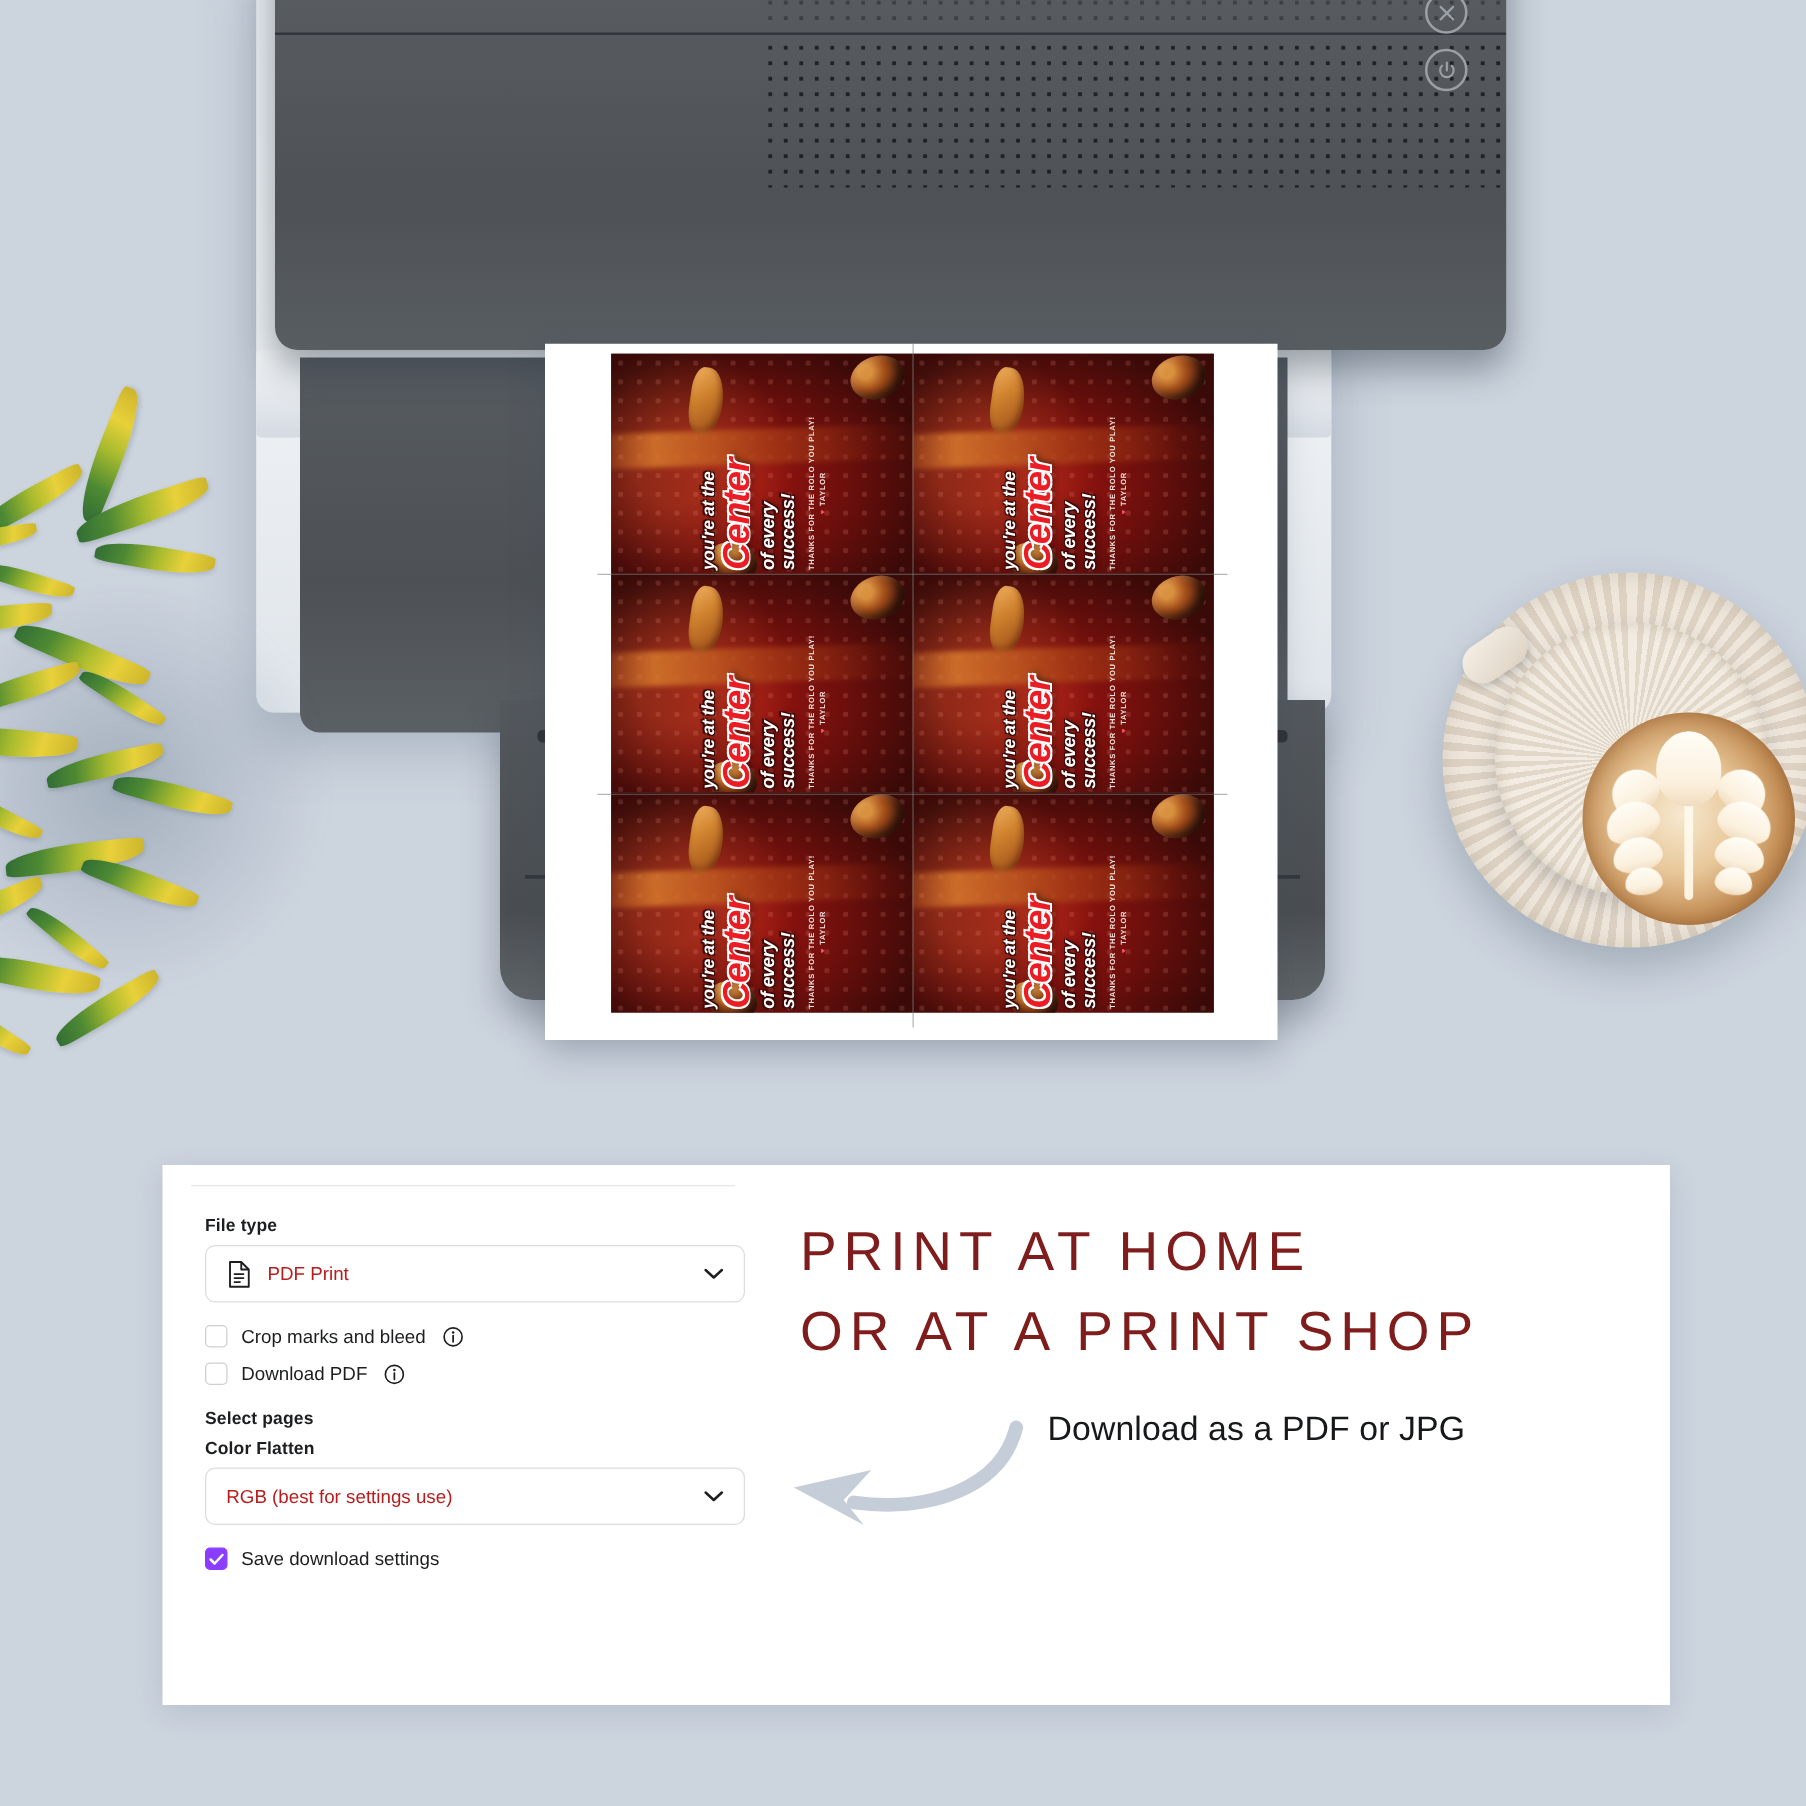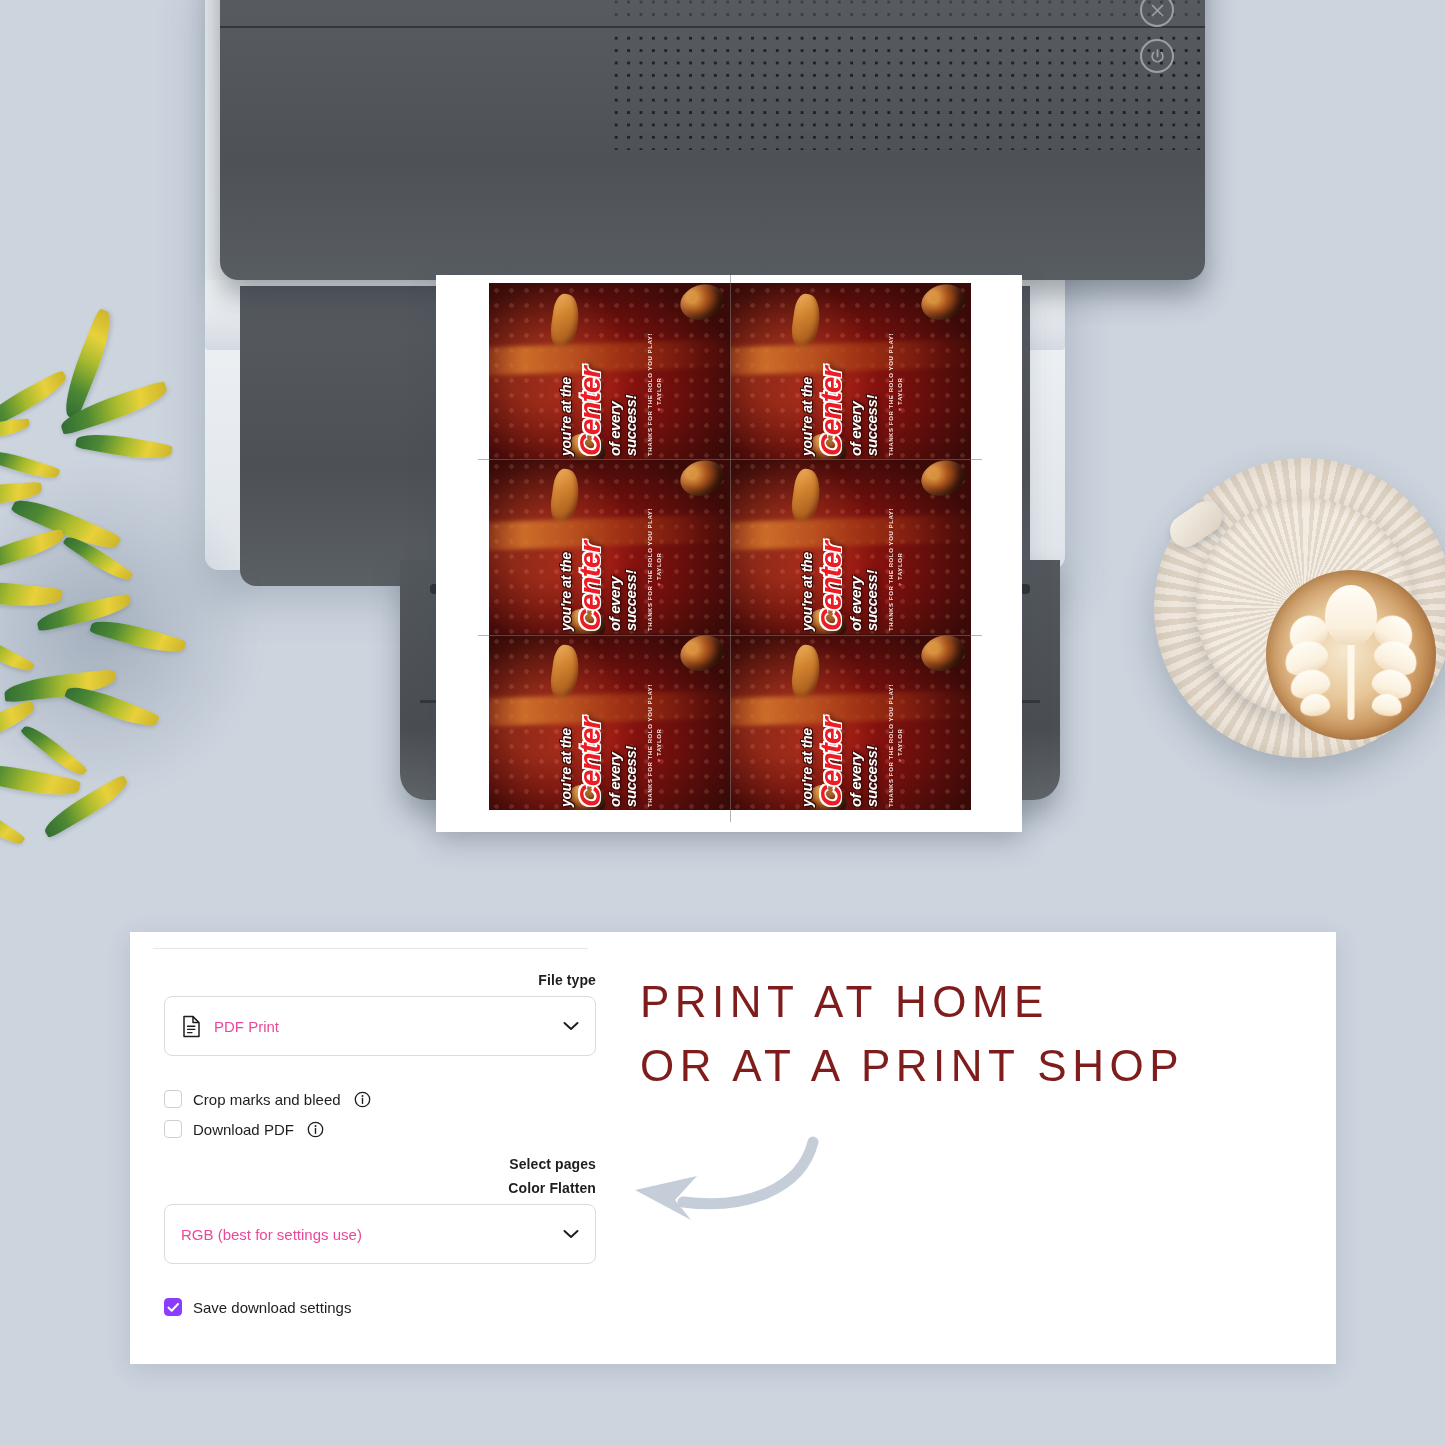--- a/index.html
+++ b/index.html
@@ -264,32 +264,32 @@
     background: #fff;
     box-shadow: 0 6px 22px rgba(70,85,105,.16);
   }
   .divider {
     position:absolute; left: 23px; top: 16px; width: 435px; height: 1px;
     background: #e6e6e8;
   }
   .form { position:absolute; left: 34px; top: 40px; width: 432px; }
 
   .f-label {
-    font-size: 14px; font-weight: 700; color: #1d1e20; margin-bottom: 8px; letter-spacing: .1px; text-align: right;
+    font-size: 14px; font-weight: 700; color: #1d1e20; margin-bottom: 8px; letter-spacing: .1px;
   }
   .select {
     position: relative;
-    height: 60px;
+    height: 46px;
     border: 1px solid #dcdcdf;
     border-radius: 8px;
     background: #fff;
     display: flex; align-items: center;
     padding: 0 16px;
-    font-size: 15px; color: #ec4899;
-    margin-bottom: 34px;
+    font-size: 15px; color: #b91c1c;
+    margin-bottom: 18px;
   }
   .select .doc-icon { margin-right: 12px; display:flex; }
   .select .chev {
     position:absolute; right: 16px; top: 50%; transform: translateY(-50%); display:flex;
   }
 
   .check-row {
     display:flex; align-items:center; gap: 11px;
     font-size: 15px; color:#1d1e20;
     margin-bottom: 12px;
@@ -590,20 +590,21 @@
         </span>
         <span>Save download settings</span>
       </div>
 
     </div>
   </div>
 
   <div id="right-copy">
     <div class="headline">PRINT AT HOME</div>
     <div class="headline">OR AT A PRINT SHOP</div>
+    <div class="subline">Download as a PDF or JPG</div>
   </div>
 
   <div id="arrow">
     <svg width="230" height="115" viewBox="0 0 230 115" aria-hidden="true">
       <path d="M208 14 C 196 62, 140 82, 78 74" fill="none" stroke="#c5ced8" stroke-width="11" stroke-linecap="round"></path>
       <path d="M30 62 L 92 48 L 70 72 L 86 92 Z" fill="#c5ced8"></path>
     </svg>
   </div>
 
 </div>

